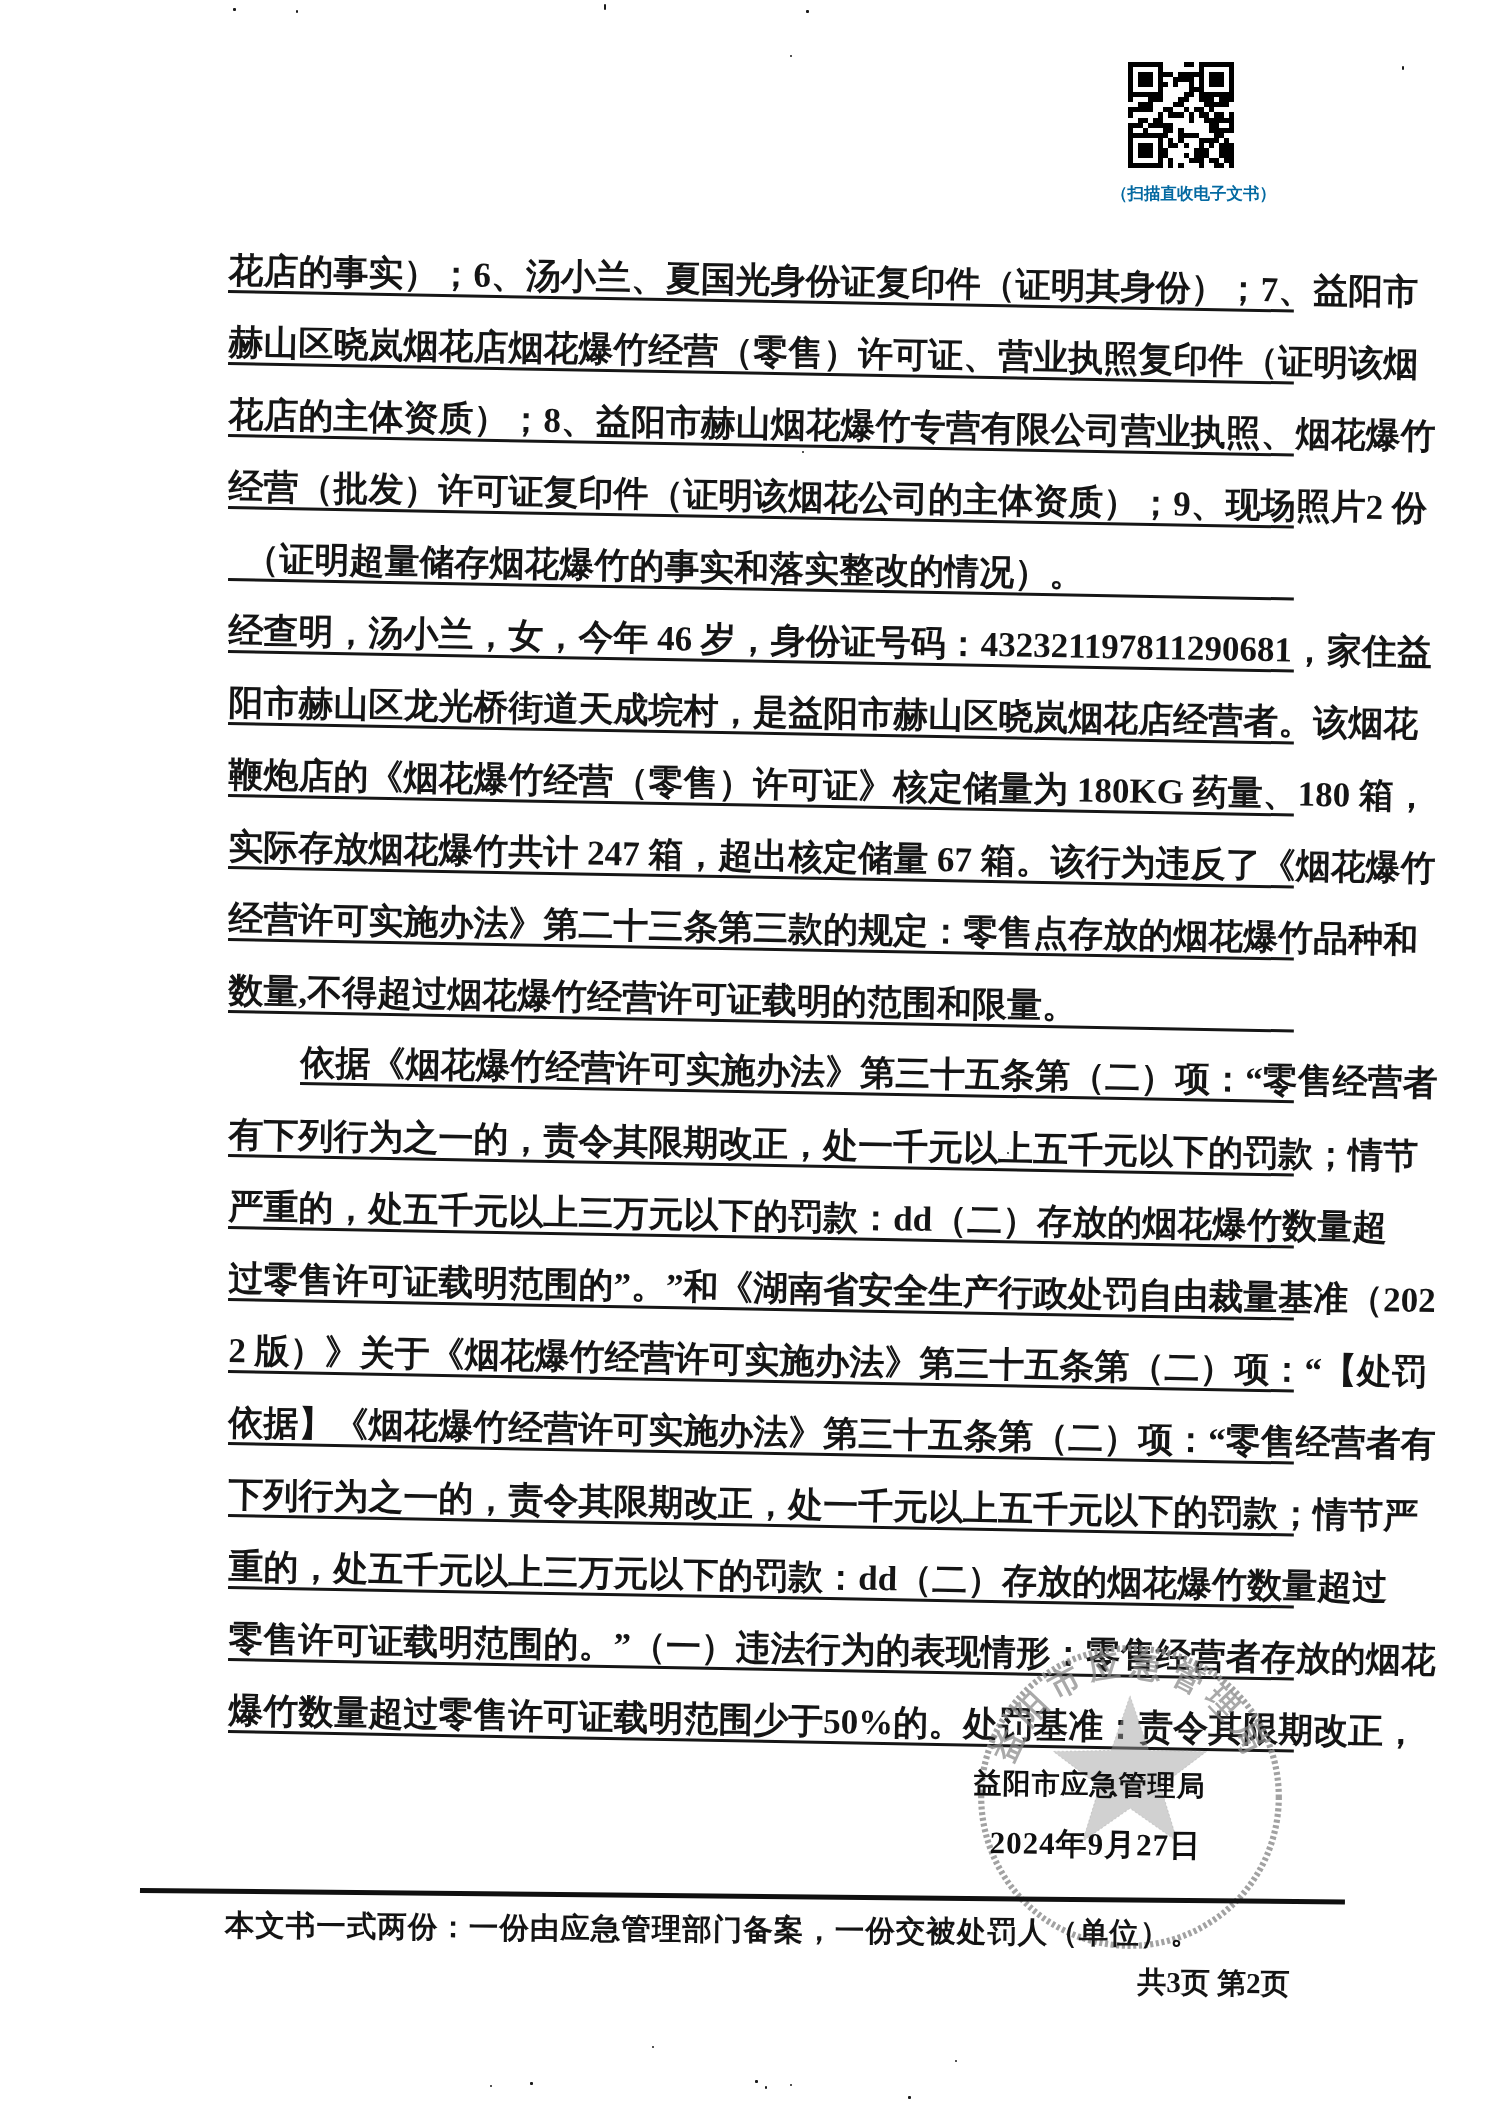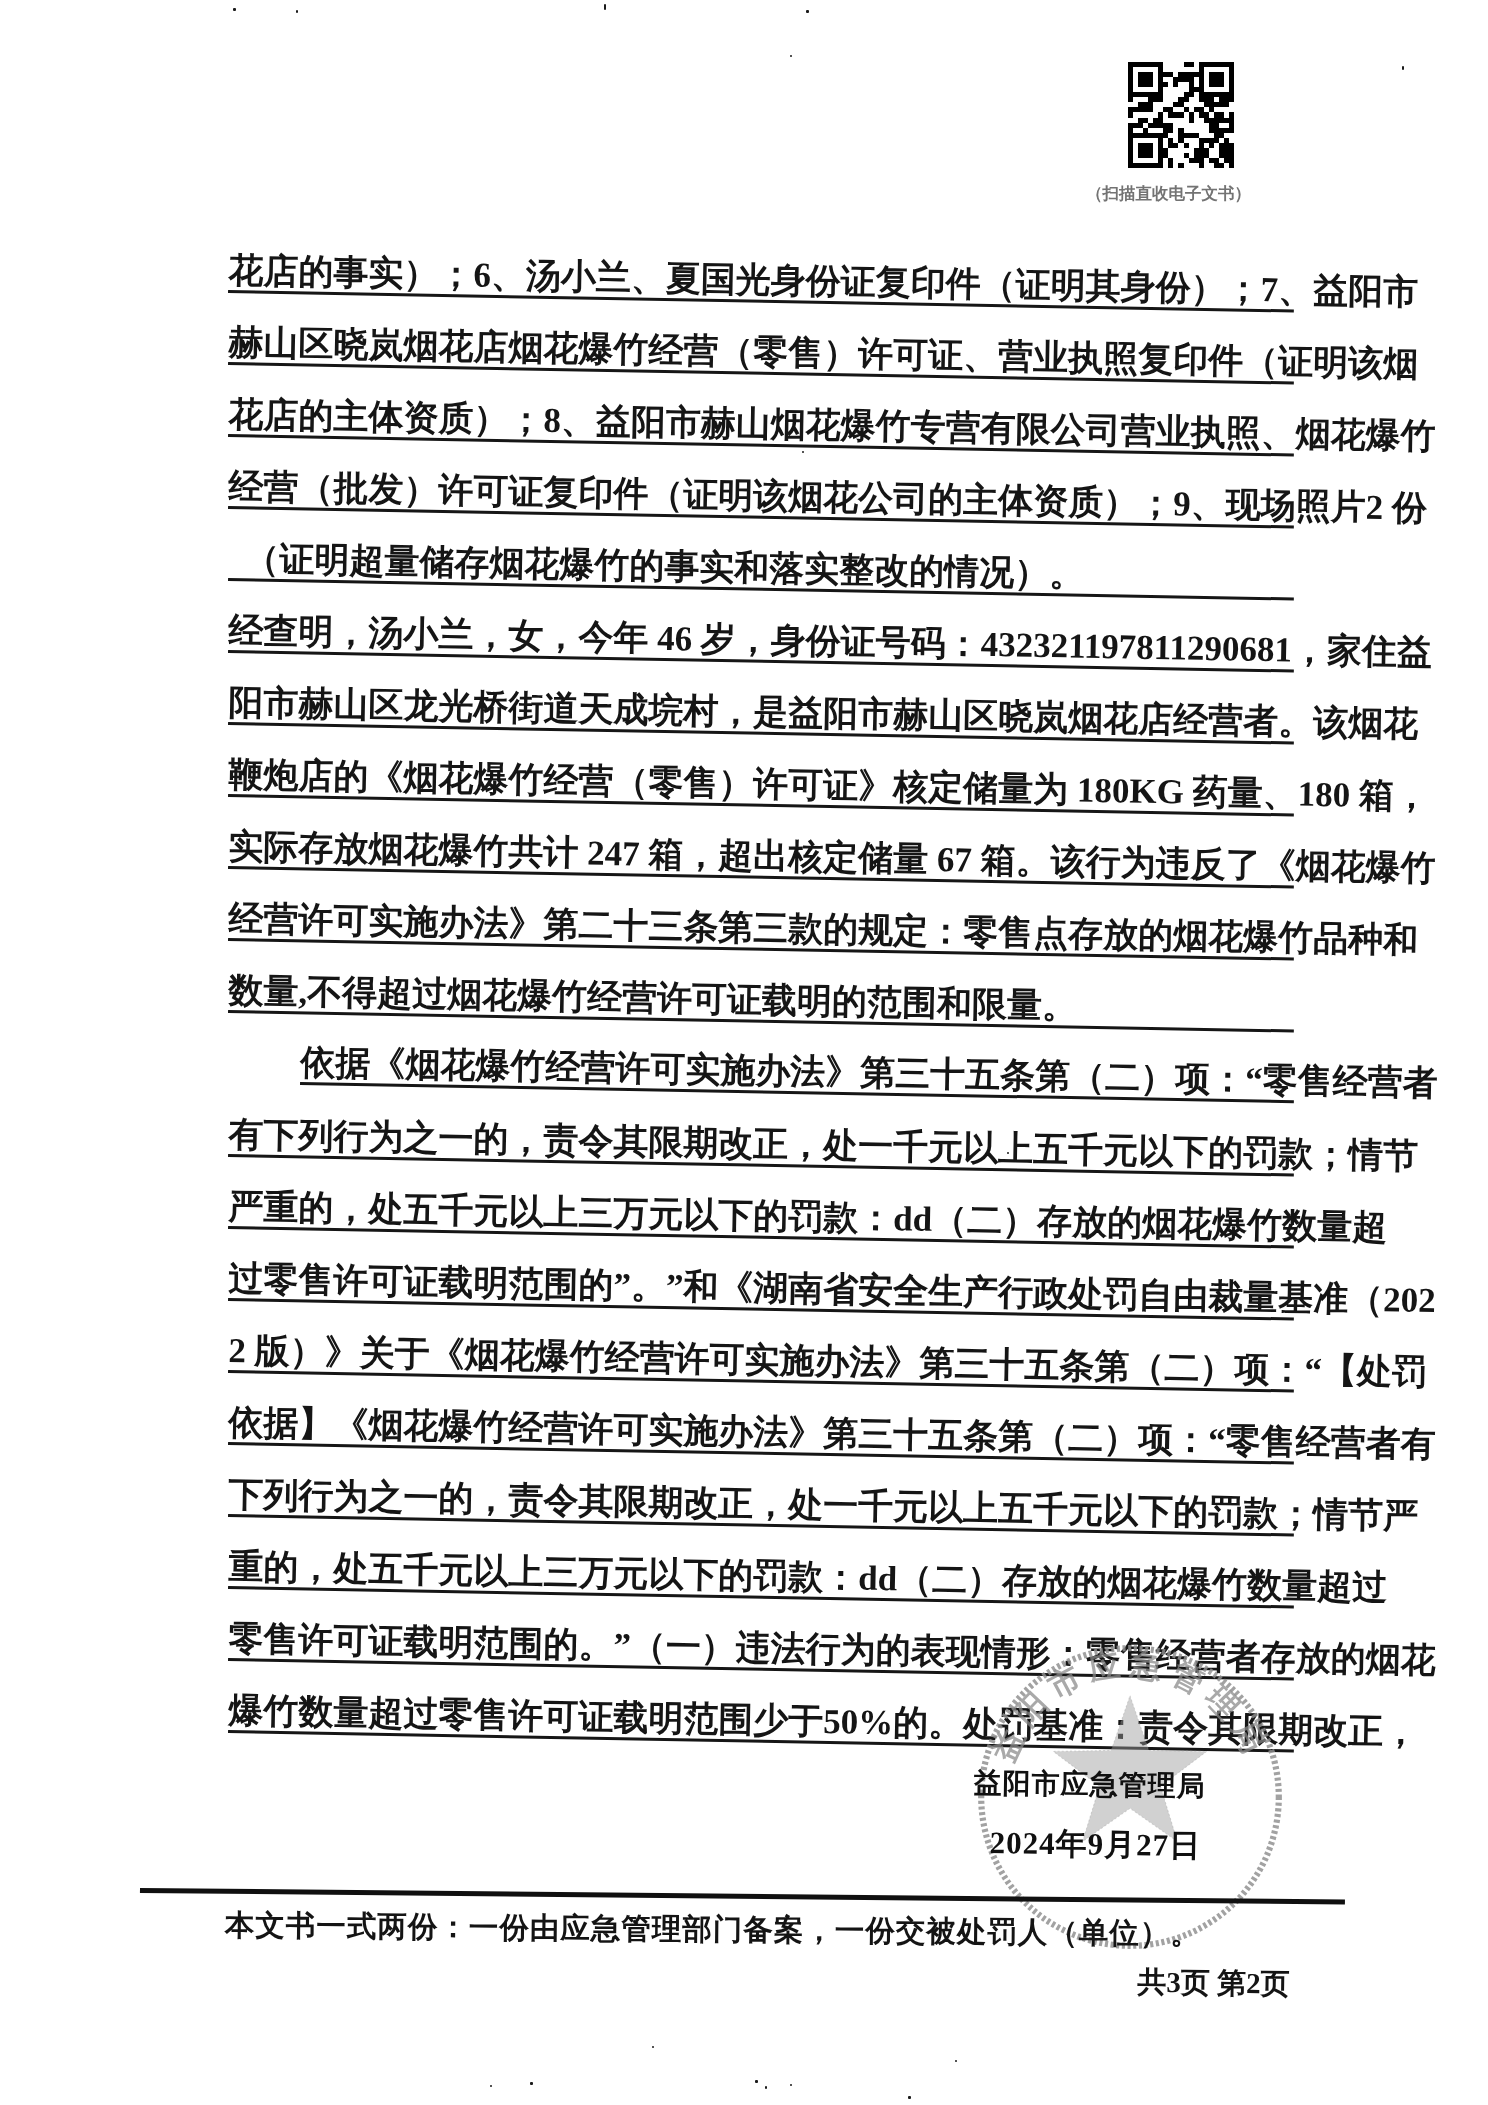--- a/index.html
+++ b/index.html
@@ -4,22 +4,22 @@
 <style>
   html,body{margin:0;padding:0;}
   body{
     width:1488px;height:2105px;position:relative;background:#ffffff;overflow:hidden;
     font-family:"Liberation Serif","DejaVu Serif",serif;color:#141414;
   }
   .abs{position:absolute;}
   
   #qr-box{left:1128px;top:62px;width:106px;height:106px;}
   #qr-box svg{display:block;}
-  #qr-caption{left:1086px;top:183px;width:190px;text-align:left;
-    font-size:16.5px;font-weight:600;letter-spacing:0px;color:#737373;}
+  #qr-caption{left:1086px;top:183px;width:190px;text-align:right;
+    font-size:16.5px;font-weight:600;letter-spacing:0px;color:#0369a1;}
   
   #body-lines{left:228px;top:221px;width:1066px;}
   .bline{
     position:relative;height:66px;border-bottom:3px solid #161616;
     font-size:35px;font-weight:600;line-height:1;color:#151515;
     padding-bottom:3px;box-sizing:content-box;
     display:block;text-align:justify;text-justify:inter-character;
     transform:rotate(1.05deg);transform-origin:0 100%;
     white-space:nowrap;overflow:visible;
   }

